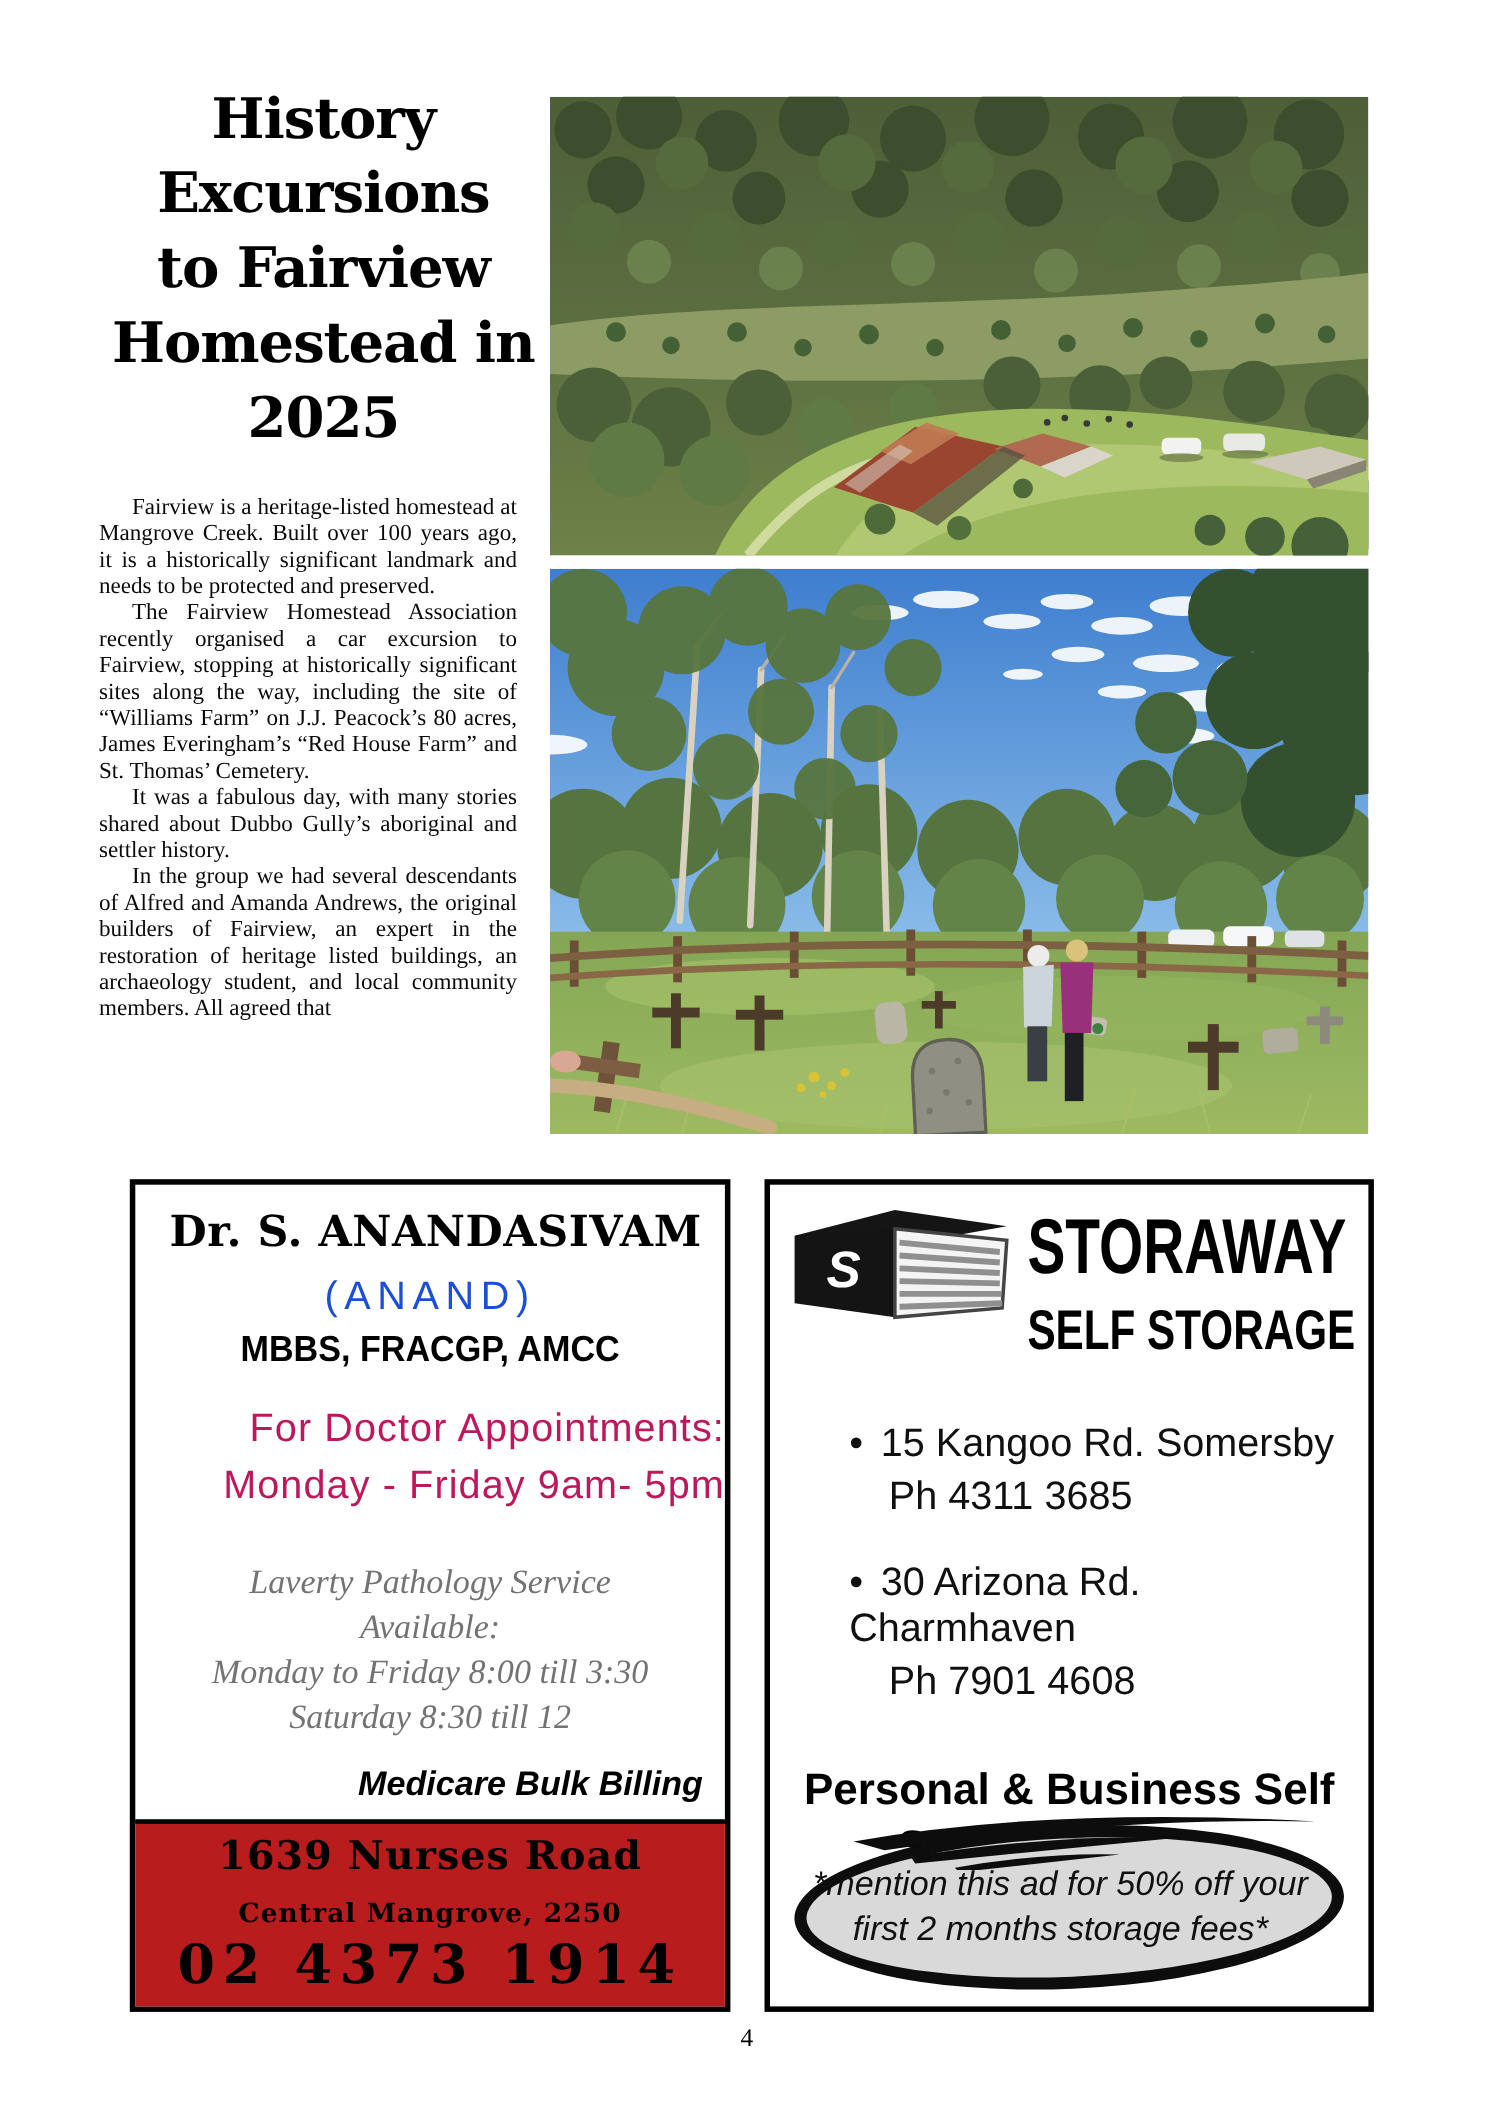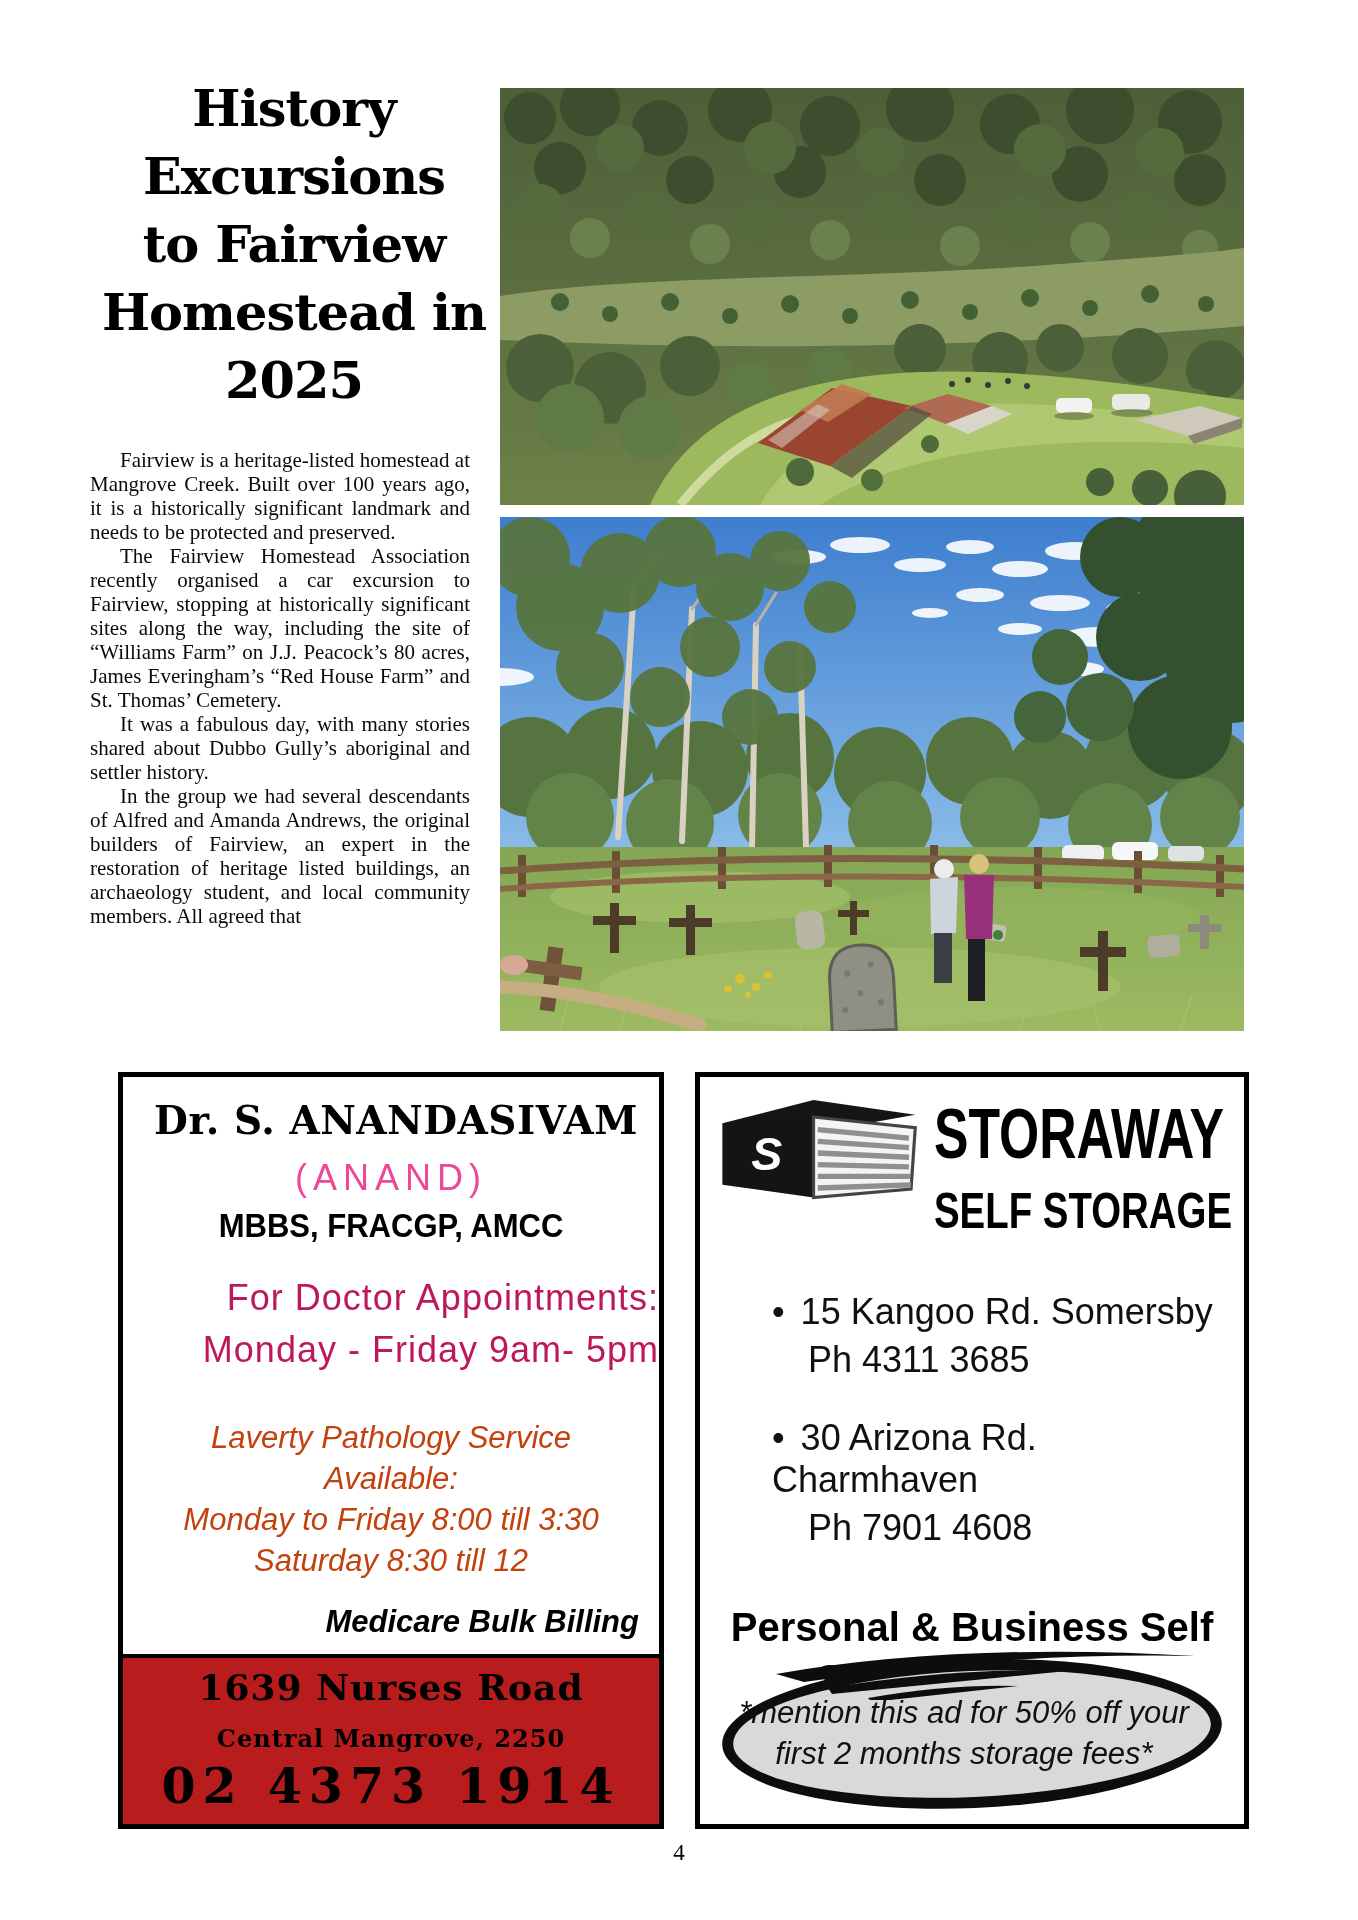--- a/index.html
+++ b/index.html
@@ -31,28 +31,28 @@
     position:absolute; top:1072px; height:757px; box-sizing:border-box;
     border:5px solid #000; background:#fff;
   }
   .ad-doctor   { left:118px; width:546px; }
   .ad-storaway { left:695px; width:554px; }
 
   
   .doc-name  { margin-top:20px; text-align:center; font-family:"DejaVu Serif",serif;
                font-weight:bold; font-size:39px; letter-spacing:0.5px; white-space:nowrap;padding-left:10px; }
   .doc-alias { margin-top:14px; text-align:center; font-family:"Liberation Sans",sans-serif;
-               font-size:36px; letter-spacing:6px; color:#ec4899; }
+               font-size:36px; letter-spacing:6px; color:#1d4ed8; }
   .doc-qual  { margin-top:8px; text-align:center; font-family:"Liberation Sans",sans-serif;
                font-weight:bold; font-size:33px; transform:scaleX(0.94); }
   .doc-appt  { margin-top:32px; text-align:right; font-family:Liberation Sans, sans-serif;
                font-size:36px; color:#be185d; letter-spacing:1px; }
   .doc-appt2 { margin-top:10px; }
   .doc-path  { margin-top:46px; text-align:center; font-style:italic;
-               font-family:Liberation Sans, sans-serif; font-size:31px; line-height:41px; color:#c2410c; }
+               font-family:Liberation Serif, serif; font-size:31px; line-height:41px; color:#737373; }
   .doc-billing { position:absolute; right:20px; bottom:184px;
                font-family:"Liberation Sans",sans-serif; font-weight:bold; font-style:italic;
                font-size:31px; }
   .doc-address { position:absolute; left:0; right:0; bottom:0; height:166px;
                background:#b91c1c; border-top:4px solid #000; text-align:center;
                font-family:"DejaVu Serif",serif; font-weight:bold; }
   .doc-address .l1 { padding-top:8px; font-size:36px; letter-spacing:1px; }
   .doc-address .l2 { font-size:24px; letter-spacing:1px;margin-top:16px; }
   .doc-phone       { font-size:49px; letter-spacing:7px; margin-top:4px; }
 

